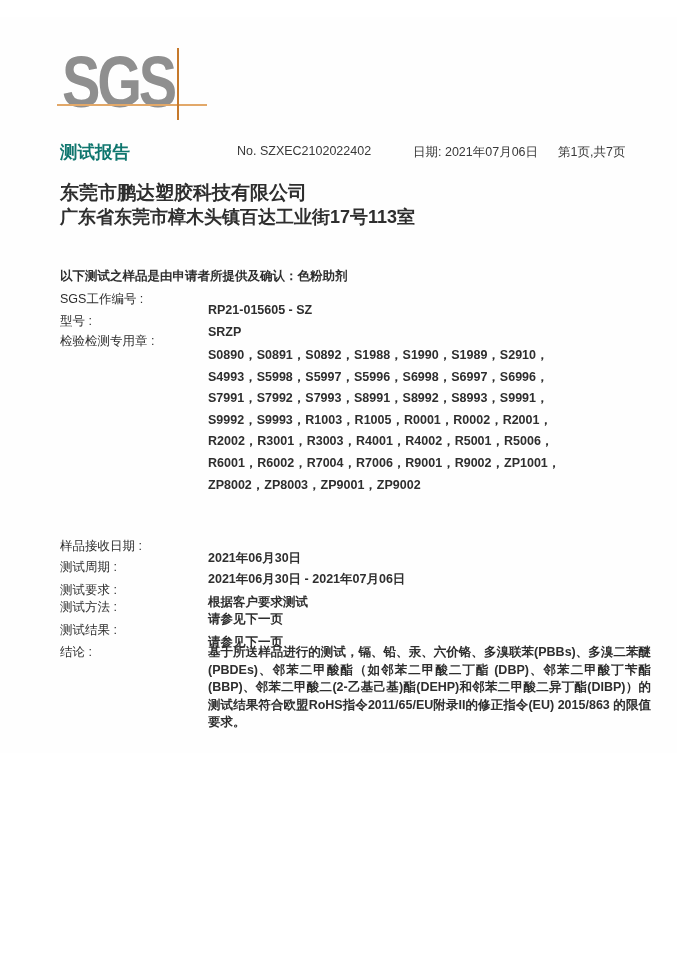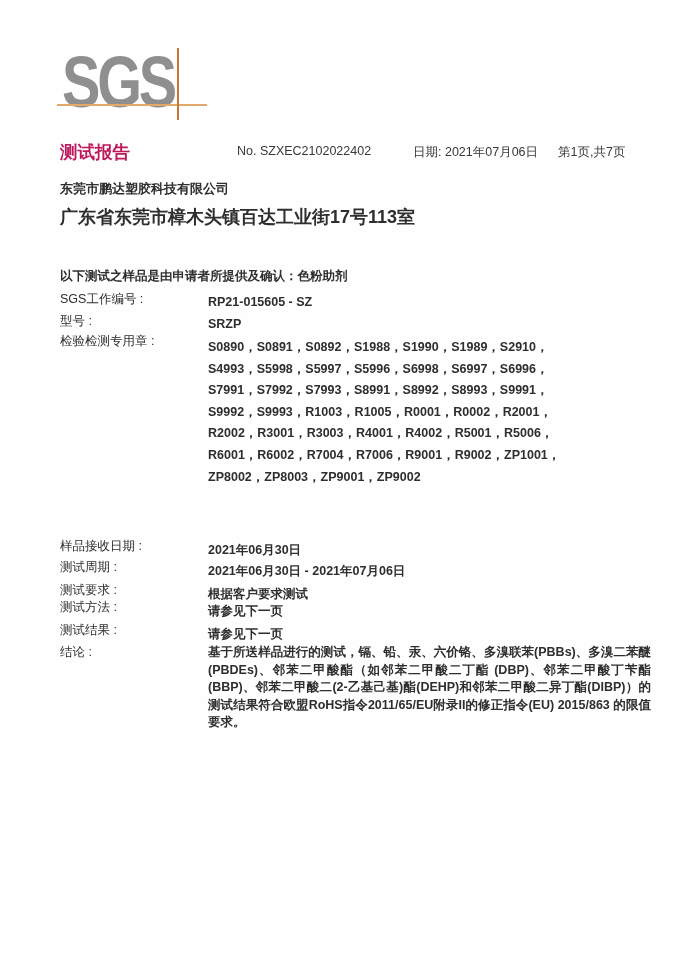--- a/index.html
+++ b/index.html
@@ -13,34 +13,34 @@
   .logo-sgs {
     position:absolute; left:62px; top:29px;
     font-size:72px; font-weight:bold; line-height:72px;
     color:#8f8f8f; letter-spacing:-4px;
     transform:scaleX(0.80); transform-origin:left top;
   }
   .logo-hline { position:absolute; left:57px; top:87px; width:150px; height:2px; background:#e2a869; }
   .logo-vline { position:absolute; left:177px; top:31px; width:2px; height:72px; background:#c6792c; }
 
   .title-row { position:absolute; left:0; top:123px; width:677px; height:22px; }
-  .report-title { position:absolute; left:60px; top:0; font-size:17.5px; font-weight:bold; color:#be185d; }
+  .report-title { position:absolute; left:60px; top:0; font-size:17.5px; font-weight:bold; color:#0f766e; }
   .report-no   { position:absolute; left:237px; top:4px; font-size:12.5px; color:#383838; }
   .report-date { position:absolute; left:413px; top:4px; font-size:12.5px; color:#383838; }
   .report-page { position:absolute; left:558px; top:4px; font-size:12.5px; color:#383838; }
 
   
-  .company { position:absolute; left:60px; top:163px; font-size:13px; font-weight:bold; color:#2e2e2e; }
+  .company { position:absolute; left:60px; top:163px; font-size:19px; font-weight:bold; color:#2e2e2e; }
   .addr    { position:absolute; left:60px; top:188px; font-size:18px; font-weight:bold; color:#2e2e2e; }
 
   
   .sample-desc { position:absolute; left:60px; top:251px; font-size:12.5px; font-weight:bold; color:#2e2e2e; }
   .row { position:absolute; left:0; width:677px; font-size:12.5px; color:#2e2e2e; }
   .row .lbl { position:absolute; left:60px; top:0; font-weight:normal; white-space:nowrap; }
-  .row .val { position:absolute; left:208px; top:4px; font-weight:bold; white-space:nowrap; }
+  .row .val { position:absolute; left:208px; top:12px; font-weight:bold; white-space:nowrap; }
   .ref-lines div { line-height:21.6px; font-weight:bold; white-space:nowrap; }
   .conclusion-text {
     position:absolute; left:208px; top:0; width:443px;
     font-weight:bold; line-height:17.6px; text-align:justify;
   }
 
   
   .legal {
     position:absolute; left:184px; top:842px; width:492px;
     font-size:6.2px; line-height:6.15px; color:#3f3f3f; text-align:justify;

